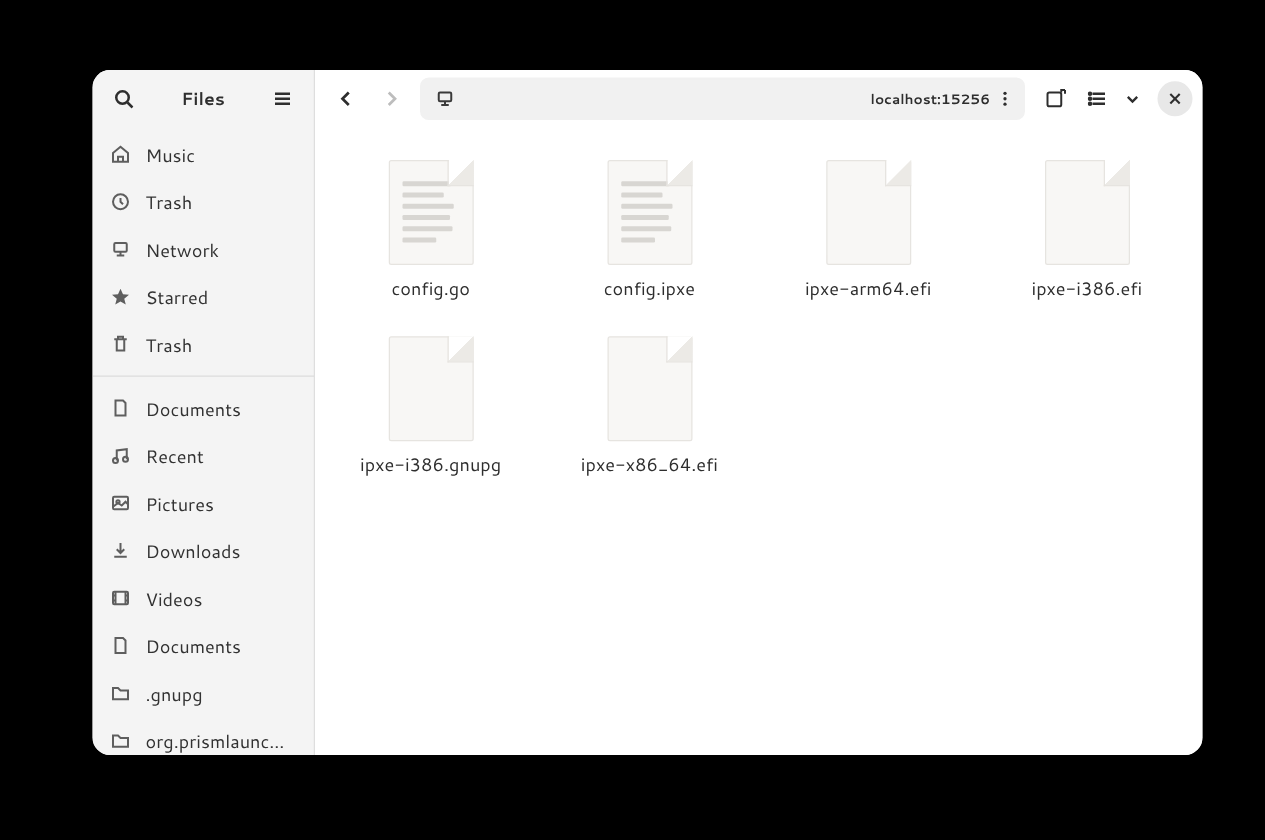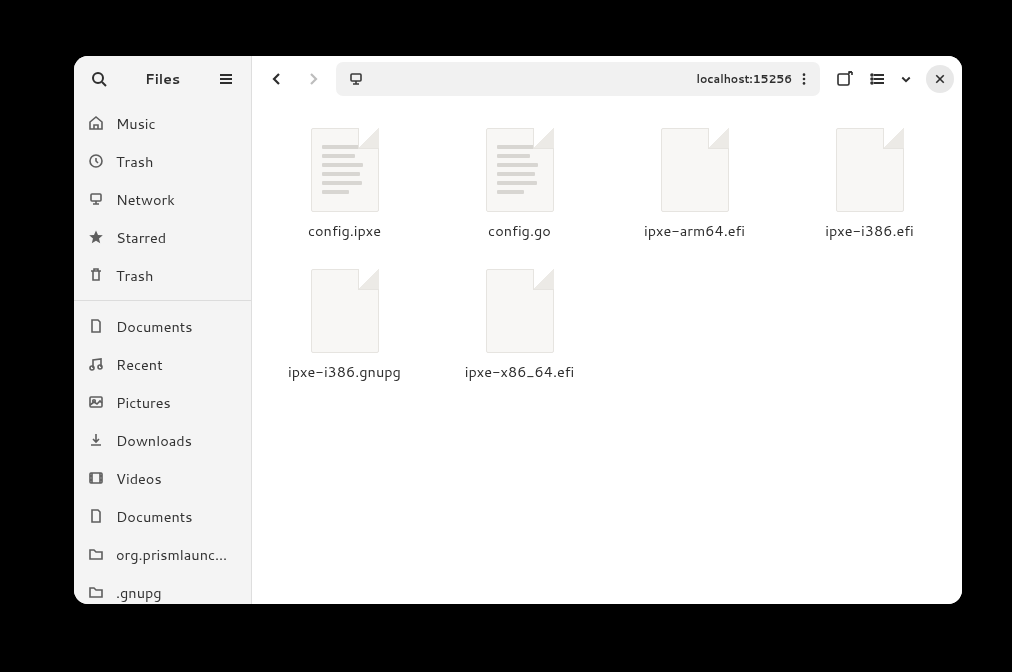--- a/index.html
+++ b/index.html
@@ -352,29 +352,29 @@
             </svg>
           </span>
         <span class="sidebar-item-label">Documents</span>
       </div>
       <div class="sidebar-item">
         <span class="sidebar-icon">
             <svg width="16" height="16" viewBox="0 0 16 16" fill="none" stroke="currentColor" stroke-width="1.6">
               <path d="M2 4 H6 L8 6 H14 V13 H2 Z"></path>
             </svg>
           </span>
+        <span class="sidebar-item-label">.gnupg</span>
+      </div>
+      <div class="sidebar-item">
+        <span class="sidebar-icon">
+            <svg width="16" height="16" viewBox="0 0 16 16" fill="none" stroke="currentColor" stroke-width="1.6">
+              <path d="M2 4 H6 L8 6 H14 V13 H2 Z"></path>
+            </svg>
+          </span>
         <span class="sidebar-item-label">org.prismlaunc…</span>
-      </div>
-      <div class="sidebar-item">
-        <span class="sidebar-icon">
-            <svg width="16" height="16" viewBox="0 0 16 16" fill="none" stroke="currentColor" stroke-width="1.6">
-              <path d="M2 4 H6 L8 6 H14 V13 H2 Z"></path>
-            </svg>
-          </span>
-        <span class="sidebar-item-label">.gnupg</span>
       </div>
     </div>
   </div>
 
   <div class="main">
     <div class="toolbar">
       <div class="nav-btn">
         <svg width="16" height="16" viewBox="0 0 16 16" fill="none" stroke="currentColor" stroke-width="2.2">
             <path d="M10 3 L5 8 L10 13"></path>
           </svg>
@@ -442,35 +442,35 @@
         <div class="file-icon">
           <div class="sheet text-sheet">
               <div class="line l1"></div>
               <div class="line l2"></div>
               <div class="line l3"></div>
               <div class="line l4"></div>
               <div class="line l5"></div>
               <div class="line l6"></div>
             </div>
         </div>
-        <div class="file-label">config.ipxe</div>
+        <div class="file-label">config.go</div>
       </div>
 
       <div class="file-item">
         <div class="file-icon">
           <div class="sheet text-sheet">
               <div class="line l1"></div>
               <div class="line l2"></div>
               <div class="line l3"></div>
               <div class="line l4"></div>
               <div class="line l5"></div>
               <div class="line l6"></div>
             </div>
         </div>
-        <div class="file-label">config.go</div>
+        <div class="file-label">config.ipxe</div>
       </div>
 
 
       <div class="file-item">
         <div class="file-icon">
           <div class="sheet"></div>
         </div>
         <div class="file-label">ipxe-arm64.efi</div>
       </div>
 

